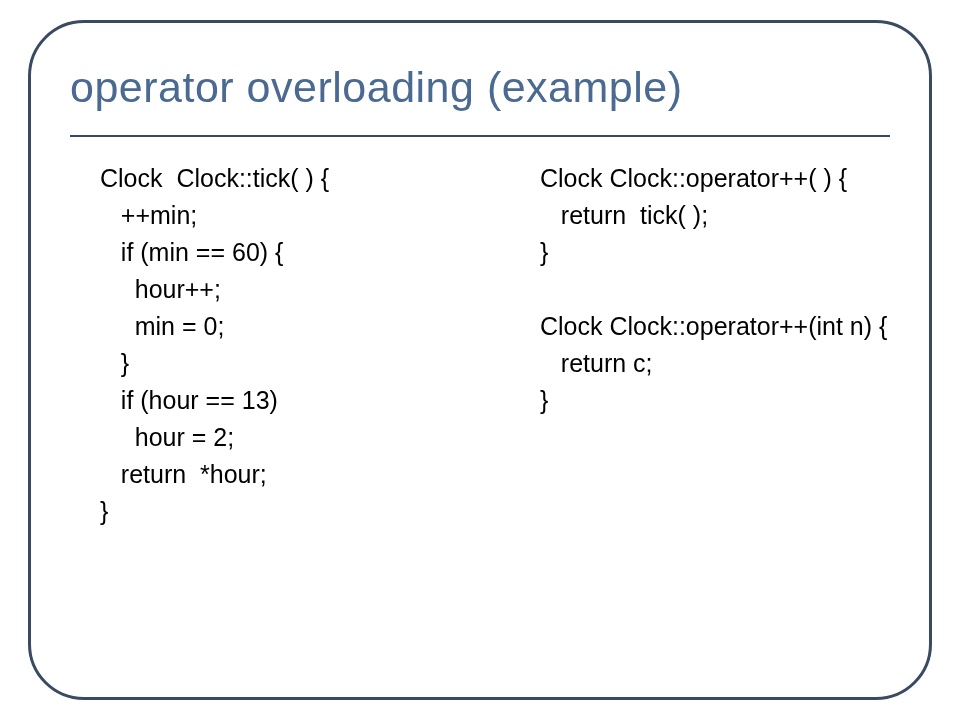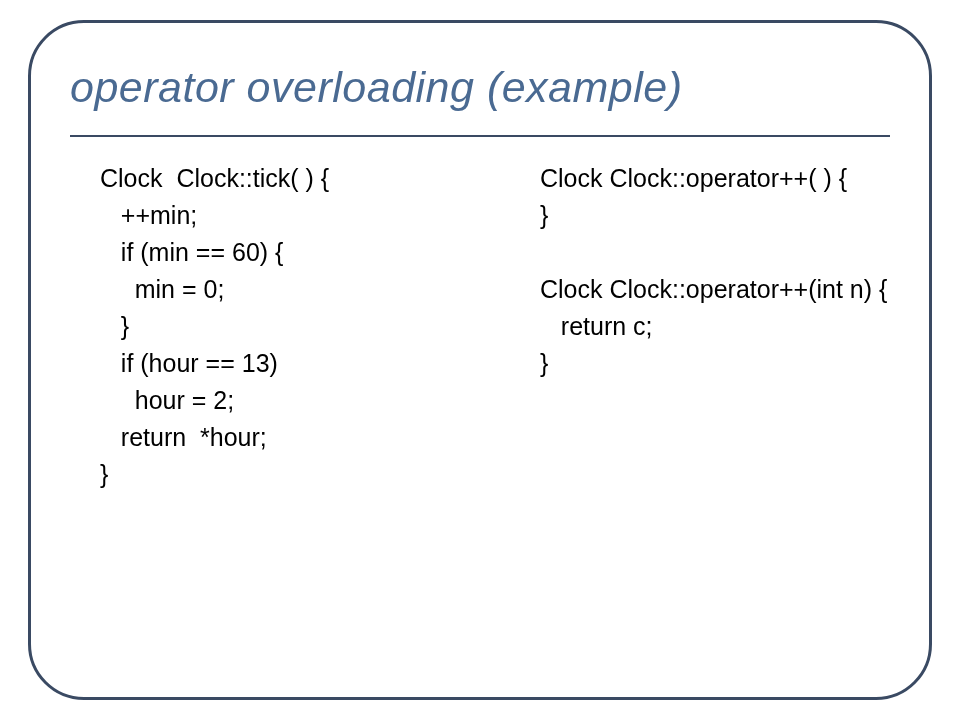--- a/index.html
+++ b/index.html
@@ -30,21 +30,20 @@
   .title {
     position: absolute;
     left: 70px;
     right: 70px;
     top: 63px;
     color: #4a6a92;
     font-family: Verdana, Geneva, sans-serif;
     font-size: 43px;
     letter-spacing: 0.5px;
     white-space: nowrap;
-    font-style: italic;
   }
   .rule {
     position: absolute;
     left: 70px;
     right: 70px;
     top: 135px;
     height: 0;
     border-top: 2px solid #3a4a63;
   }
   .cols {
@@ -82,30 +81,32 @@
 
   <div class="title">operator overloading (example)</div>
   <div class="rule"></div>
 
   <div class="cols">
 
     <div class="col">
       <div class="code">Clock  Clock::tick( ) {</div>
       <div class="code">   ++min;</div>
       <div class="code">   if (min == 60) {</div>
+      <div class="code">     hour++;</div>
       <div class="code">     min = 0;</div>
       <div class="code">   }</div>
       <div class="code">   if (hour == 13)</div>
       <div class="code">     hour = 2;</div>
       <div class="code">   return  *hour;</div>
       <div class="code">}</div>
     </div>
 
     <div class="col right">
       <div class="code">Clock Clock::operator++( ) {</div>
+      <div class="code">   return  tick( );</div>
       <div class="code">}</div>
       <div class="blank"></div>
       <div class="code">Clock Clock::operator++(int n) {</div>
       <div class="code">   return c;</div>
       <div class="code">}</div>
     </div>
 
   </div>
 </div>
 

